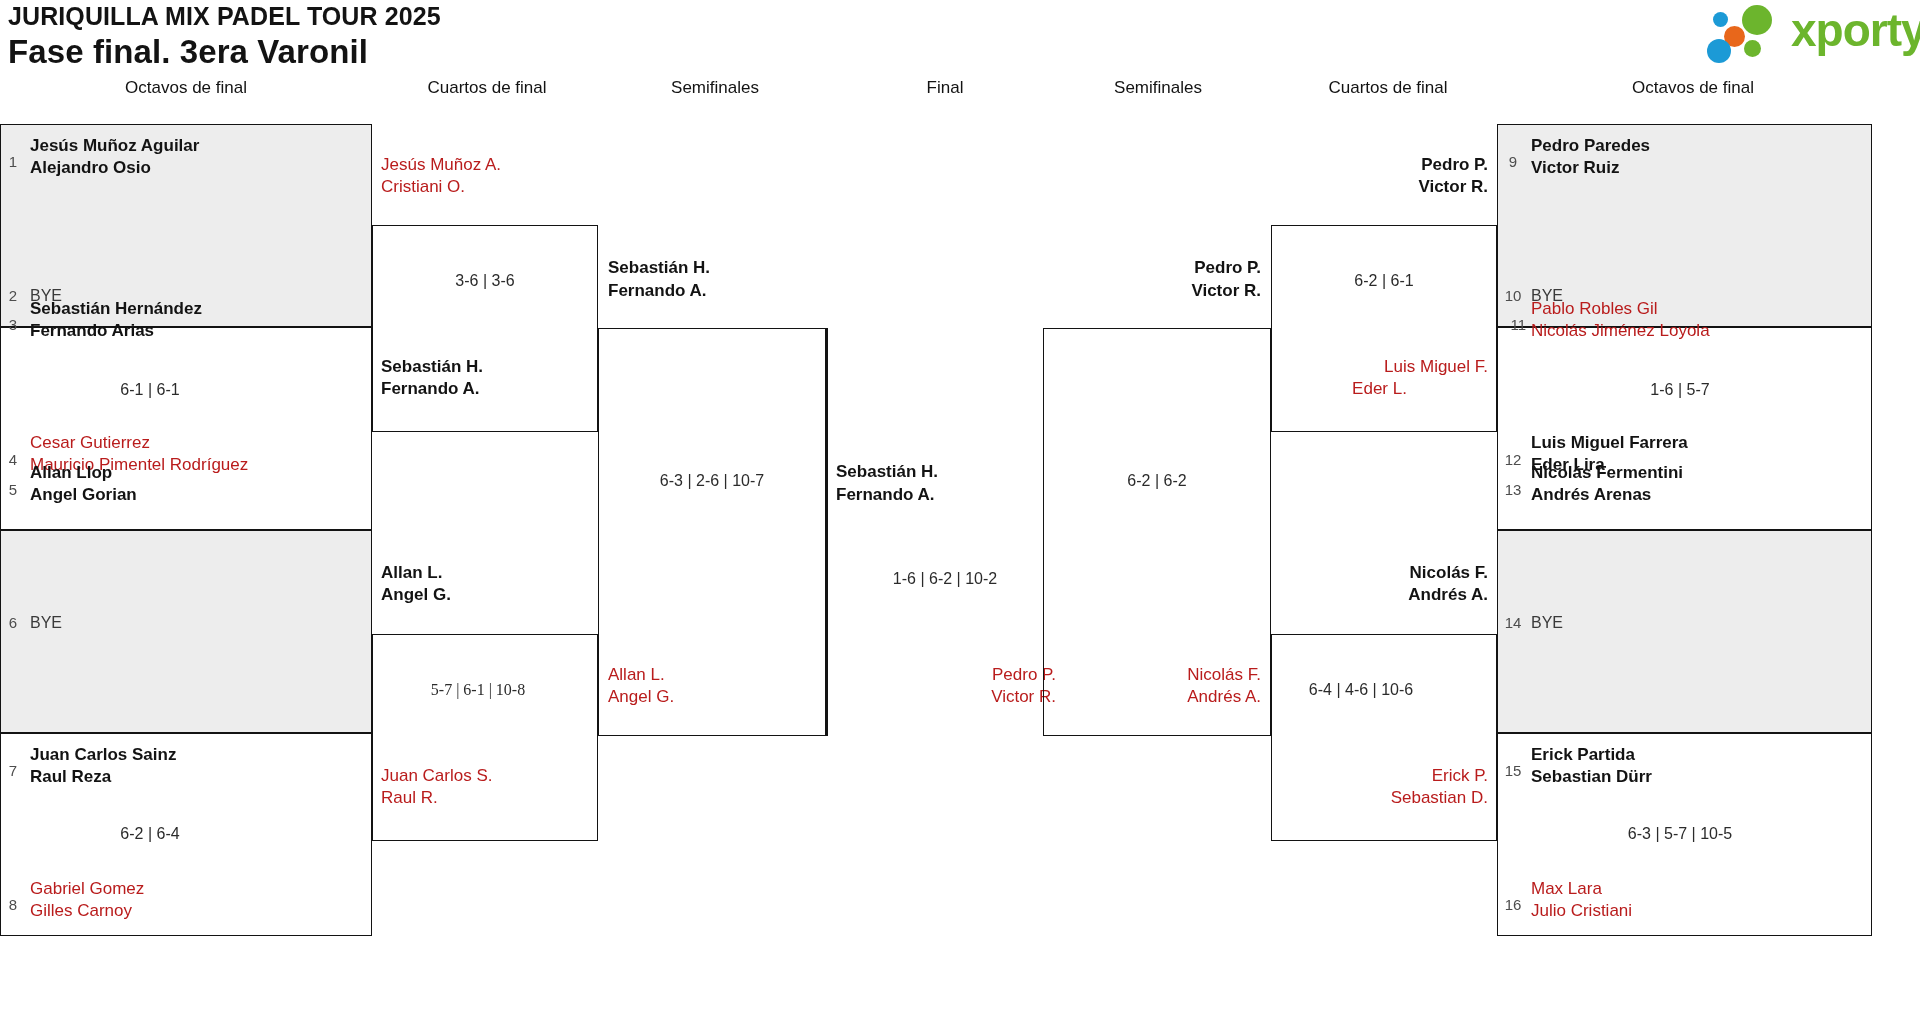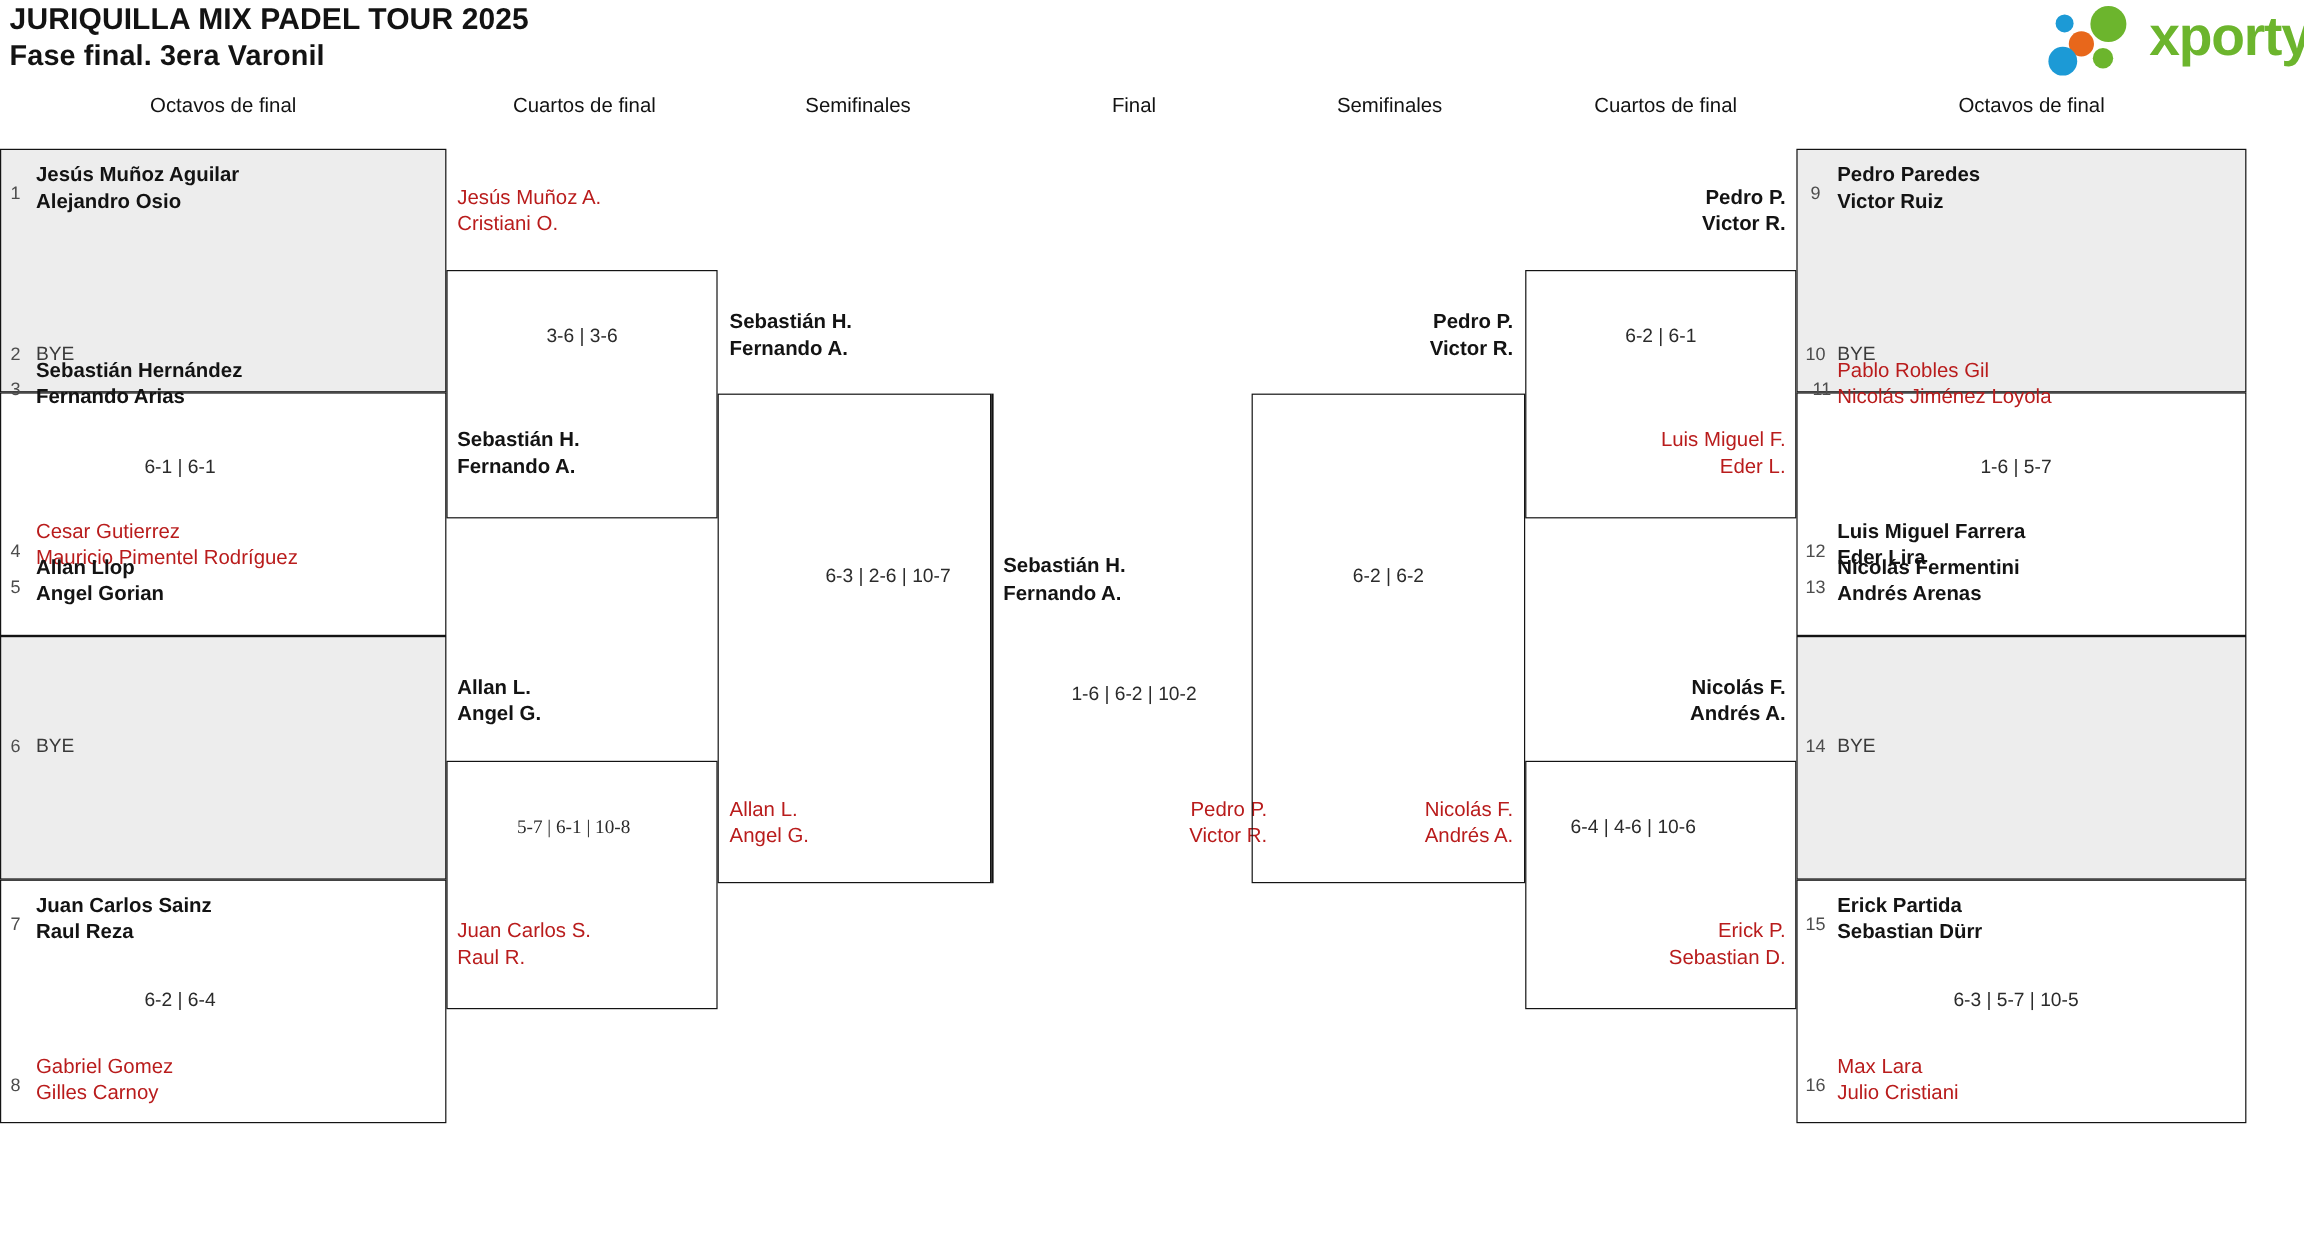--- a/index.html
+++ b/index.html
@@ -9,21 +9,21 @@
     font-family:"Liberation Sans","DejaVu Sans",sans-serif;
     color:#131313;
     overflow:hidden;
     position:relative;
     -webkit-font-smoothing:antialiased;
   }
   .abs{position:absolute;text-align:right;}
 
   
   #header-title-1{left:8px;top:2px;font-size:25px;font-weight:700;letter-spacing:.1px;white-space:nowrap;}
-  #header-title-2{left:8px;top:33px;font-size:24px;font-weight:700;letter-spacing:.1px;white-space:nowrap;}
+  #header-title-2{left:8px;top:33px;font-size:33px;font-weight:700;letter-spacing:.1px;white-space:nowrap;}
 
   
   #logo{left:1713px;top:3px;width:200px;height:56px;}
   .logo-dot{position:absolute;border-radius:50%;}
   #logo-word{position:absolute;left:78px;top:-1px;font-size:46px;font-weight:800;color:#6cb52d;letter-spacing:-1px;line-height:56px;}
 
   
   .round-head{
     font-size:17px;font-weight:400;color:#131313;
     text-align:center;top:78px;white-space:nowrap;
@@ -126,41 +126,41 @@
 <div class="team win" style="left:381px;top:585px;">Angel G.</div>
 <div class="team lose" style="left:381px;top:766px;">Juan Carlos S.</div>
 <div class="team lose" style="left:381px;top:788px;">Raul R.</div>
 <div class="score" style="left:388px;top:681px;width:180px;font-family:Liberation Serif, serif;">5-7 | 6-1 | 10-8</div>
 
 <div class="abs mbox bordered" style="left:598px;top:328px;width:228px;height:408px;"></div>
 <div class="team win" style="left:608px;top:258px;">Sebastián H.</div>
 <div class="team win" style="left:608px;top:281px;">Fernando A.</div>
 <div class="team lose" style="left:608px;top:665px;">Allan L.</div>
 <div class="team lose" style="left:608px;top:687px;">Angel G.</div>
-<div class="score" style="left:598px;top:472px;width:228px;margin-left:28px;">6-3 | 2-6 | 10-7</div>
+<div class="score" style="left:598px;top:472px;width:228px;">6-3 | 2-6 | 10-7</div>
 
 <div class="ln v" style="left:826px;top:328px;height:408px;"></div>
 <div class="team win" style="left:836px;top:462px;">Sebastián H.</div>
 <div class="team win" style="left:836px;top:485px;">Fernando A.</div>
 <div class="team lose r" style="left:836px;top:665px;width:220px;">Pedro P.</div>
 <div class="team lose r" style="left:836px;top:687px;width:220px;">Victor R.</div>
 <div class="score" style="left:830px;top:570px;width:230px;">1-6 | 6-2 | 10-2</div>
 
 <div class="abs mbox bordered" style="left:1043px;top:328px;width:228px;height:408px;"></div>
 <div class="team win r" style="left:1043px;top:258px;width:218px;">Pedro P.</div>
 <div class="team win r" style="left:1043px;top:281px;width:218px;">Victor R.</div>
 <div class="team lose r" style="left:1043px;top:665px;width:218px;">Nicolás F.</div>
 <div class="team lose r" style="left:1043px;top:687px;width:218px;">Andrés A.</div>
 <div class="score" style="left:1043px;top:472px;width:228px;">6-2 | 6-2</div>
 
 <div class="abs mbox bordered" style="left:1271px;top:225px;width:226px;height:207px;"></div>
 <div class="team win r" style="left:1271px;top:155px;width:217px;">Pedro P.</div>
 <div class="team win r" style="left:1271px;top:177px;width:217px;">Victor R.</div>
 <div class="team lose r" style="left:1271px;top:357px;width:217px;">Luis Miguel F.</div>
-<div class="team lose r" style="left:1271px;top:379px;width:217px;">Eder L.</div>
+<div class="team lose r" style="left:1271px;top:379px;width:217px;text-align:center;">Eder L.</div>
 <div class="score" style="left:1271px;top:272px;width:226px;text-align:center;">6-2 | 6-1</div>
 
 <div class="abs mbox bordered" style="left:1271px;top:634px;width:226px;height:207px;"></div>
 <div class="team win r" style="left:1271px;top:563px;width:217px;">Nicolás F.</div>
 <div class="team win r" style="left:1271px;top:585px;width:217px;">Andrés A.</div>
 <div class="team lose r" style="left:1271px;top:766px;width:217px;">Erick P.</div>
 <div class="team lose r" style="left:1271px;top:788px;width:217px;">Sebastian D.</div>
 <div class="score" style="left:1271px;top:681px;width:180px;">6-4 | 4-6 | 10-6</div>
 
 <div class="abs mbox bordered shaded" style="left:1497px;top:124px;width:375px;height:203px;"></div>

